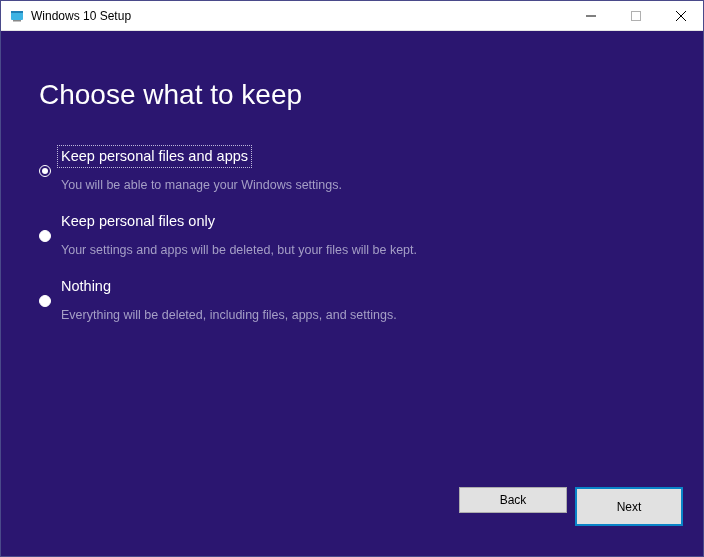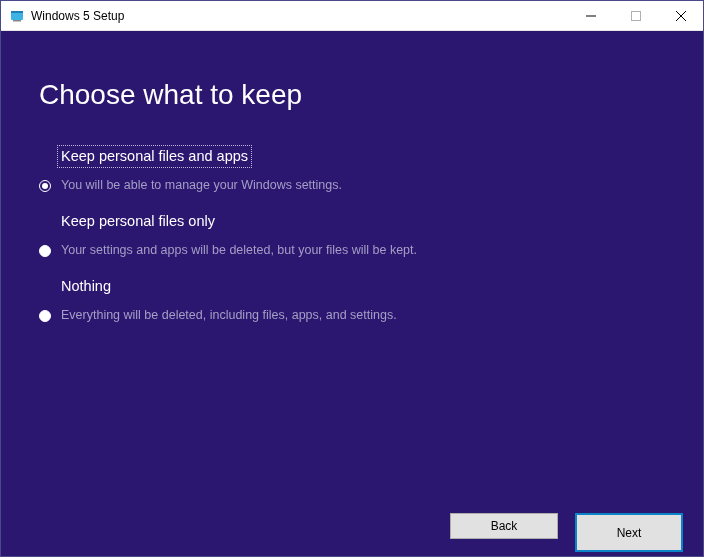--- a/index.html
+++ b/index.html
@@ -60,21 +60,21 @@
   }
   .heading {
     font-size: 28px;
     font-weight: 300;
     color: #fff;
     margin: 0 0 36px 0;
   }
   .options { }
   .option {
     display: flex;
-    align-items: flex-end;
+    align-items: center;
     margin-bottom: 20px;
     cursor: default;
   }
   .radio {
     width: 12px;
     height: 12px;
     border: 1.5px solid #fff;
     border-radius: 50%;
     margin-top: 4px;
     margin-right: 10px;
@@ -106,23 +106,23 @@
     margin-left: -2px;
   }
   .opt-desc {
     font-size: 12.5px;
     color: #a59fc6;
     margin-top: 12px;
   }
   .footer {
     position: absolute;
     right: 20px;
-    bottom: 4px;
-    display: flex;
-    gap: 17px;
+    bottom: 30px;
+    display: flex;
+    gap: 8px;
     justify-content: space-between;
   }
   .btn {
     width: 108px;
     height: 26px;
     background: #e1e1e1;
     border: 1px solid #adadad;
     color: #000;
     font-size: 12px;
     display: flex;
@@ -141,21 +141,21 @@
 
 <div class="window">
   <div class="titlebar">
     <span class="app-icon">
       <svg width="16" height="16" viewBox="0 0 16 16">
         <rect x="2" y="3" width="12" height="9" rx="1" fill="#3db3e3"></rect>
         <rect x="2" y="3" width="12" height="2" fill="#1f7fb5"></rect>
         <rect x="4" y="12" width="8" height="1.5" fill="#888"></rect>
       </svg>
     </span>
-    <span class="title">Windows 5 Setup</span>
+    <span class="title">Windows 10 Setup</span>
     <span class="spacer"></span>
     <div class="win-btn">
       <svg width="10" height="10" viewBox="0 0 10 10">
           <line x1="0" y1="5" x2="10" y2="5" stroke="currentColor" stroke-width="1"></line>
         </svg>
     </div>
     <div class="win-btn disabled">
       <svg width="10" height="10" viewBox="0 0 10 10">
           <rect x="0.5" y="0.5" width="9" height="9" fill="none" stroke="currentColor" stroke-width="1"></rect>
         </svg>

